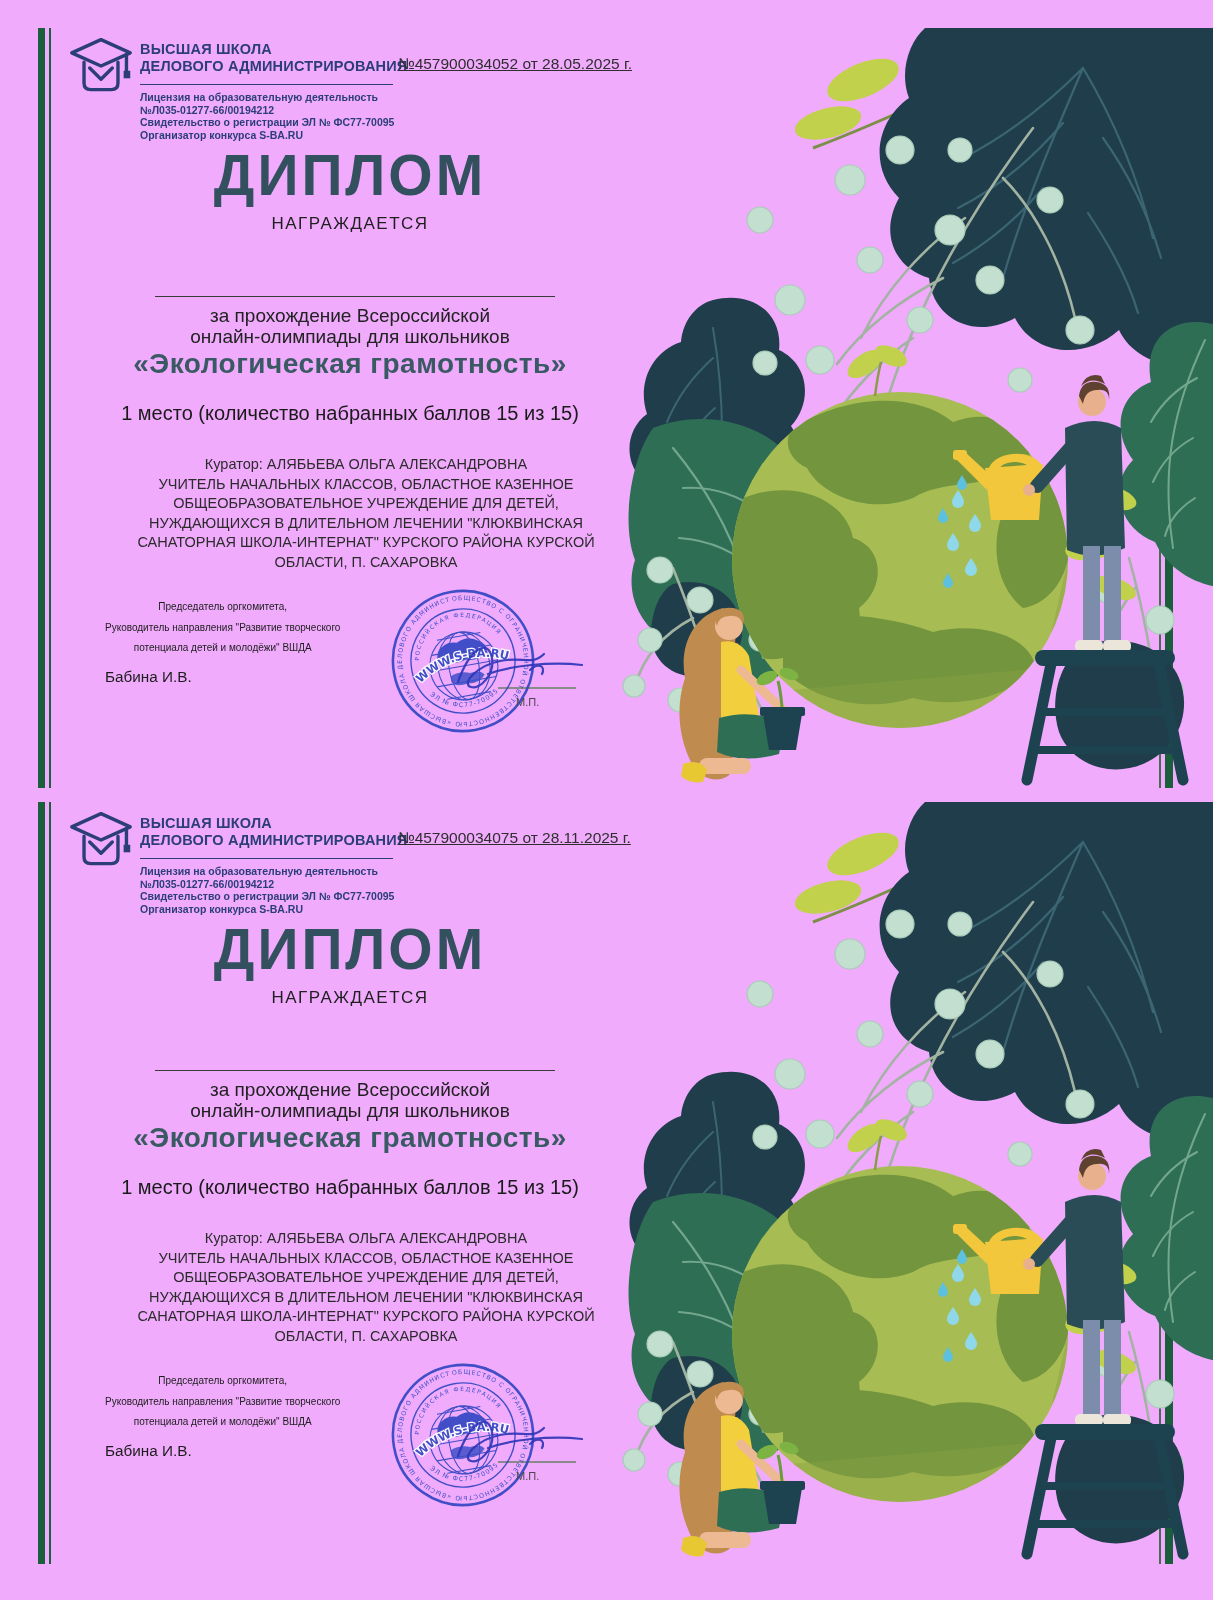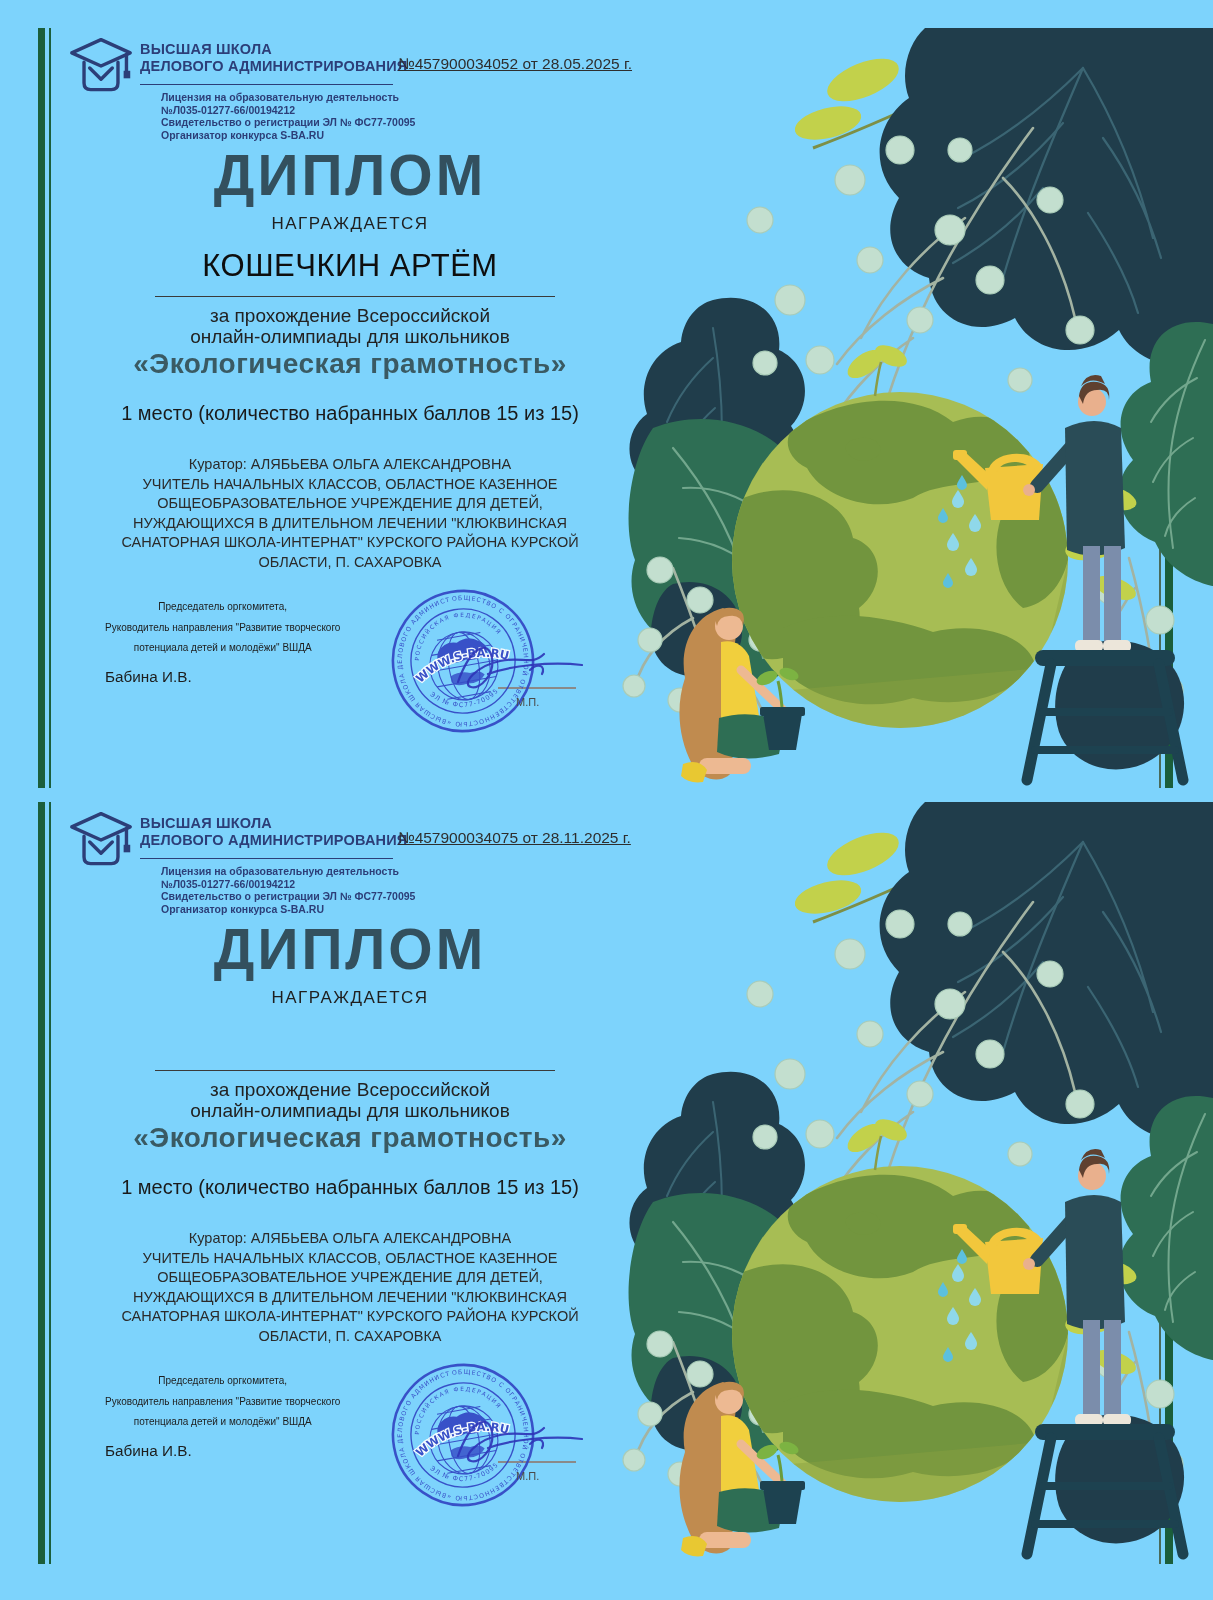--- a/index.html
+++ b/index.html
@@ -1,46 +1,46 @@
 <!DOCTYPE html>
 <html><head>
 <meta charset="utf-8">
 <style>
   html,body{margin:0;padding:0;background:#ffffff;}
-  #page{position:relative;width:1213px;height:1600px;background:#7dd3fc;overflow:hidden;
+  #page{position:relative;width:1213px;height:1600px;background:#f0abfc;overflow:hidden;
         font-family:"Liberation Sans","DejaVu Sans",sans-serif;}
   .diploma{position:absolute;left:0;width:1213px;}
   #diploma-1{top:28px;height:760px;}
   #diploma-2{top:802px;height:762px;}
 
   
   .bl-thick{position:absolute;left:38px;top:0;width:7px;height:100%;background:#1b5e3b;}
   .bl-thin {position:absolute;left:49px;top:0;width:2px;height:100%;background:#1b5e3b;}
   .br-thin {position:absolute;left:1159px;top:0;width:2px;height:100%;background:#4a6a58;}
   .br-thick{position:absolute;left:1165px;top:0;width:8px;height:100%;background:#1b5e3b;}
 
   
   .logo{position:absolute;left:68px;top:8px;width:66px;height:62px;}
   .org{position:absolute;left:140px;top:13px;color:#2c3e78;font-weight:bold;
        font-size:14.5px;line-height:17px;letter-spacing:.2px;white-space:nowrap;}
   .org-underline{position:absolute;left:140px;top:56px;width:253px;height:1px;background:#2c3e78;}
   .license{position:absolute;left:140px;top:63px;color:#2c3e78;font-weight:bold;
-           font-size:10.5px;line-height:12.5px;white-space:nowrap;margin-left:21px;}
+           font-size:10.5px;line-height:12.5px;white-space:nowrap;}
   .number{position:absolute;left:398px;top:27px;color:#2e2e2e;font-size:15.5px;text-decoration:underline;}
 
   
   .col{position:absolute;left:45px;width:610px;text-align:center;color:#1c1c1c;}
   .title{top:114px;font-size:57px;font-weight:bold;color:#33505e;letter-spacing:3px;}
   .subtitle{top:186px;font-size:17px;letter-spacing:1.5px;color:#1f1f1f;}
   .name{top:220px;font-size:31px;color:#0e0e0e;letter-spacing:.5px;}
   .name-underline{position:absolute;left:155px;top:268px;width:400px;height:1px;background:#3a3a3a;}
   .reason{top:277px;font-size:19px;line-height:21px;color:#222;}
   .olympiad{top:320px;font-size:28px;font-weight:bold;color:#3a5a63;letter-spacing:.5px;}
   .result{top:374px;font-size:20px;color:#1a1a1a;}
-  .curator{top:427px;font-size:14.5px;line-height:19.5px;color:#2b2b2b;}
+  .curator{top:427px;font-size:14.5px;line-height:19.5px;color:#2b2b2b;padding-left:16px;}
 
   .signer{position:absolute;left:105px;top:569px;font-size:10px;line-height:20.5px;
           color:#1d1d1d;text-align:center;}
   .signer-name{position:absolute;left:105px;top:640px;font-size:15.3px;color:#1d1d1d;}
 
   .stamp{position:absolute;left:388px;top:558px;width:150px;height:150px;opacity:.92;}
   .sig-line{position:absolute;left:498px;top:659px;width:78px;height:2px;background:#8a8a8a;}
   .signature{position:absolute;left:430px;top:592px;width:170px;height:90px;}
   .mp{position:absolute;left:516px;top:668px;font-size:11px;color:#4a4a4a;}
 
@@ -303,21 +303,20 @@
     <div class="license">
       <div>Лицензия на образовательную деятельность</div>
       <div>№Л035-01277-66/00194212</div>
       <div>Свидетельство о регистрации ЭЛ № ФС77-70095</div>
       <div>Организатор конкурса S-BA.RU</div>
     </div>
     <div class="number">№457900034052 от 28.05.2025 г.</div>
 
     <div class="col title">ДИПЛОМ</div>
     <div class="col subtitle">НАГРАЖДАЕТСЯ</div>
-    <div class="col name">КОШЕЧКИН АРТЁМ</div>
     <div class="name-underline"></div>
     <div class="col reason">
       <div>за прохождение Всероссийской</div>
       <div>онлайн-олимпиады для школьников</div>
     </div>
     <div class="col olympiad">«Экологическая грамотность»</div>
     <div class="col result">1 место (количество набранных баллов 15 из 15)</div>
     <div class="col curator">
       <div>Куратор: АЛЯБЬЕВА ОЛЬГА АЛЕКСАНДРОВНА</div>
       <div>УЧИТЕЛЬ НАЧАЛЬНЫХ КЛАССОВ, ОБЛАСТНОЕ КАЗЕННОЕ</div>

